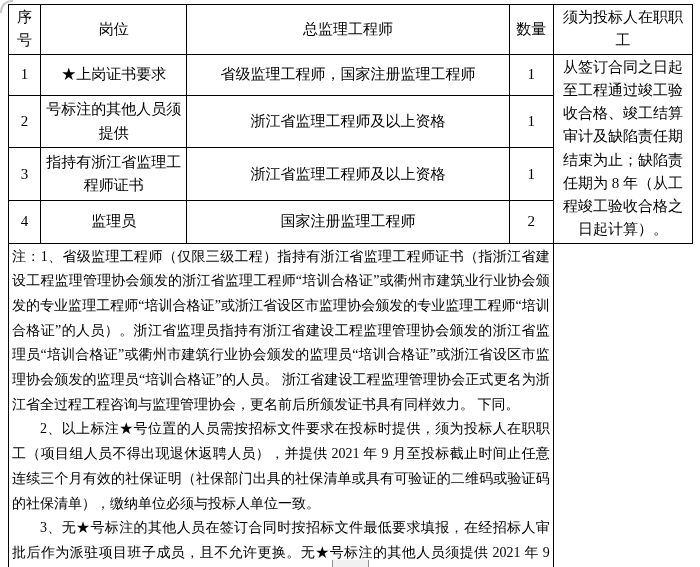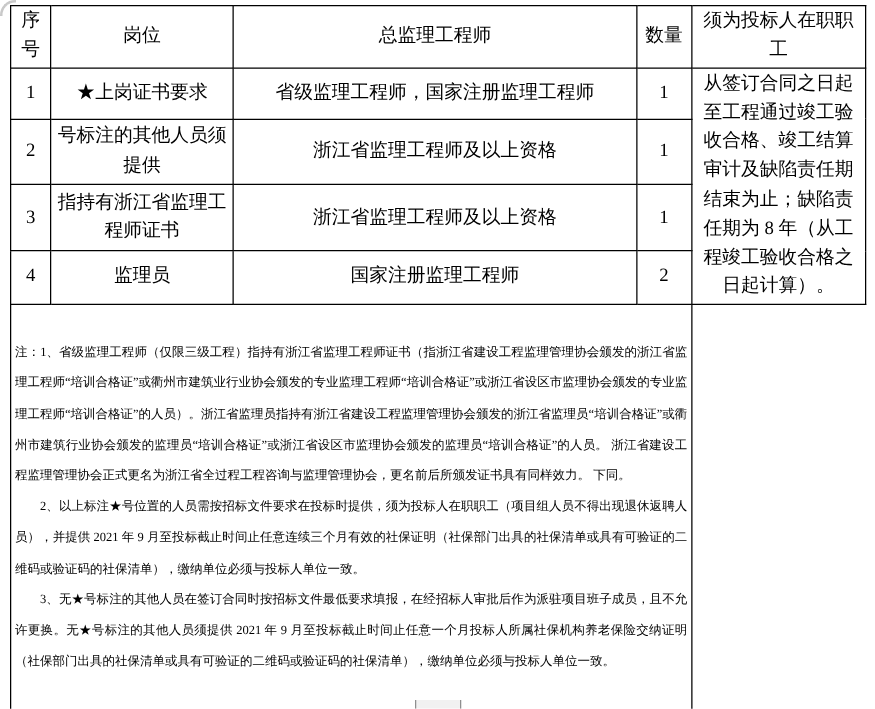--- a/index.html
+++ b/index.html
@@ -47,21 +47,21 @@
     font-size: 14.5px;
     line-height: 25.4px;
     padding: 5px 2px 0 4px;
   }
   td.notes-cell {
     text-align: left;
     vertical-align: top;
     padding: 5px 7px 0 9px;
   }
   .note-para {
-    font-size: 10px;
+    font-size: 14px;
     line-height: 24.7px;
     text-align: justify;
     word-break: break-all;
   }
   .note-para.indent { text-indent: 2em; }
   .below-fragment {
     position: absolute;
     left: 332px; top: 560px;
     width: 37px; height: 7px;
     background: #f1f1f1;

